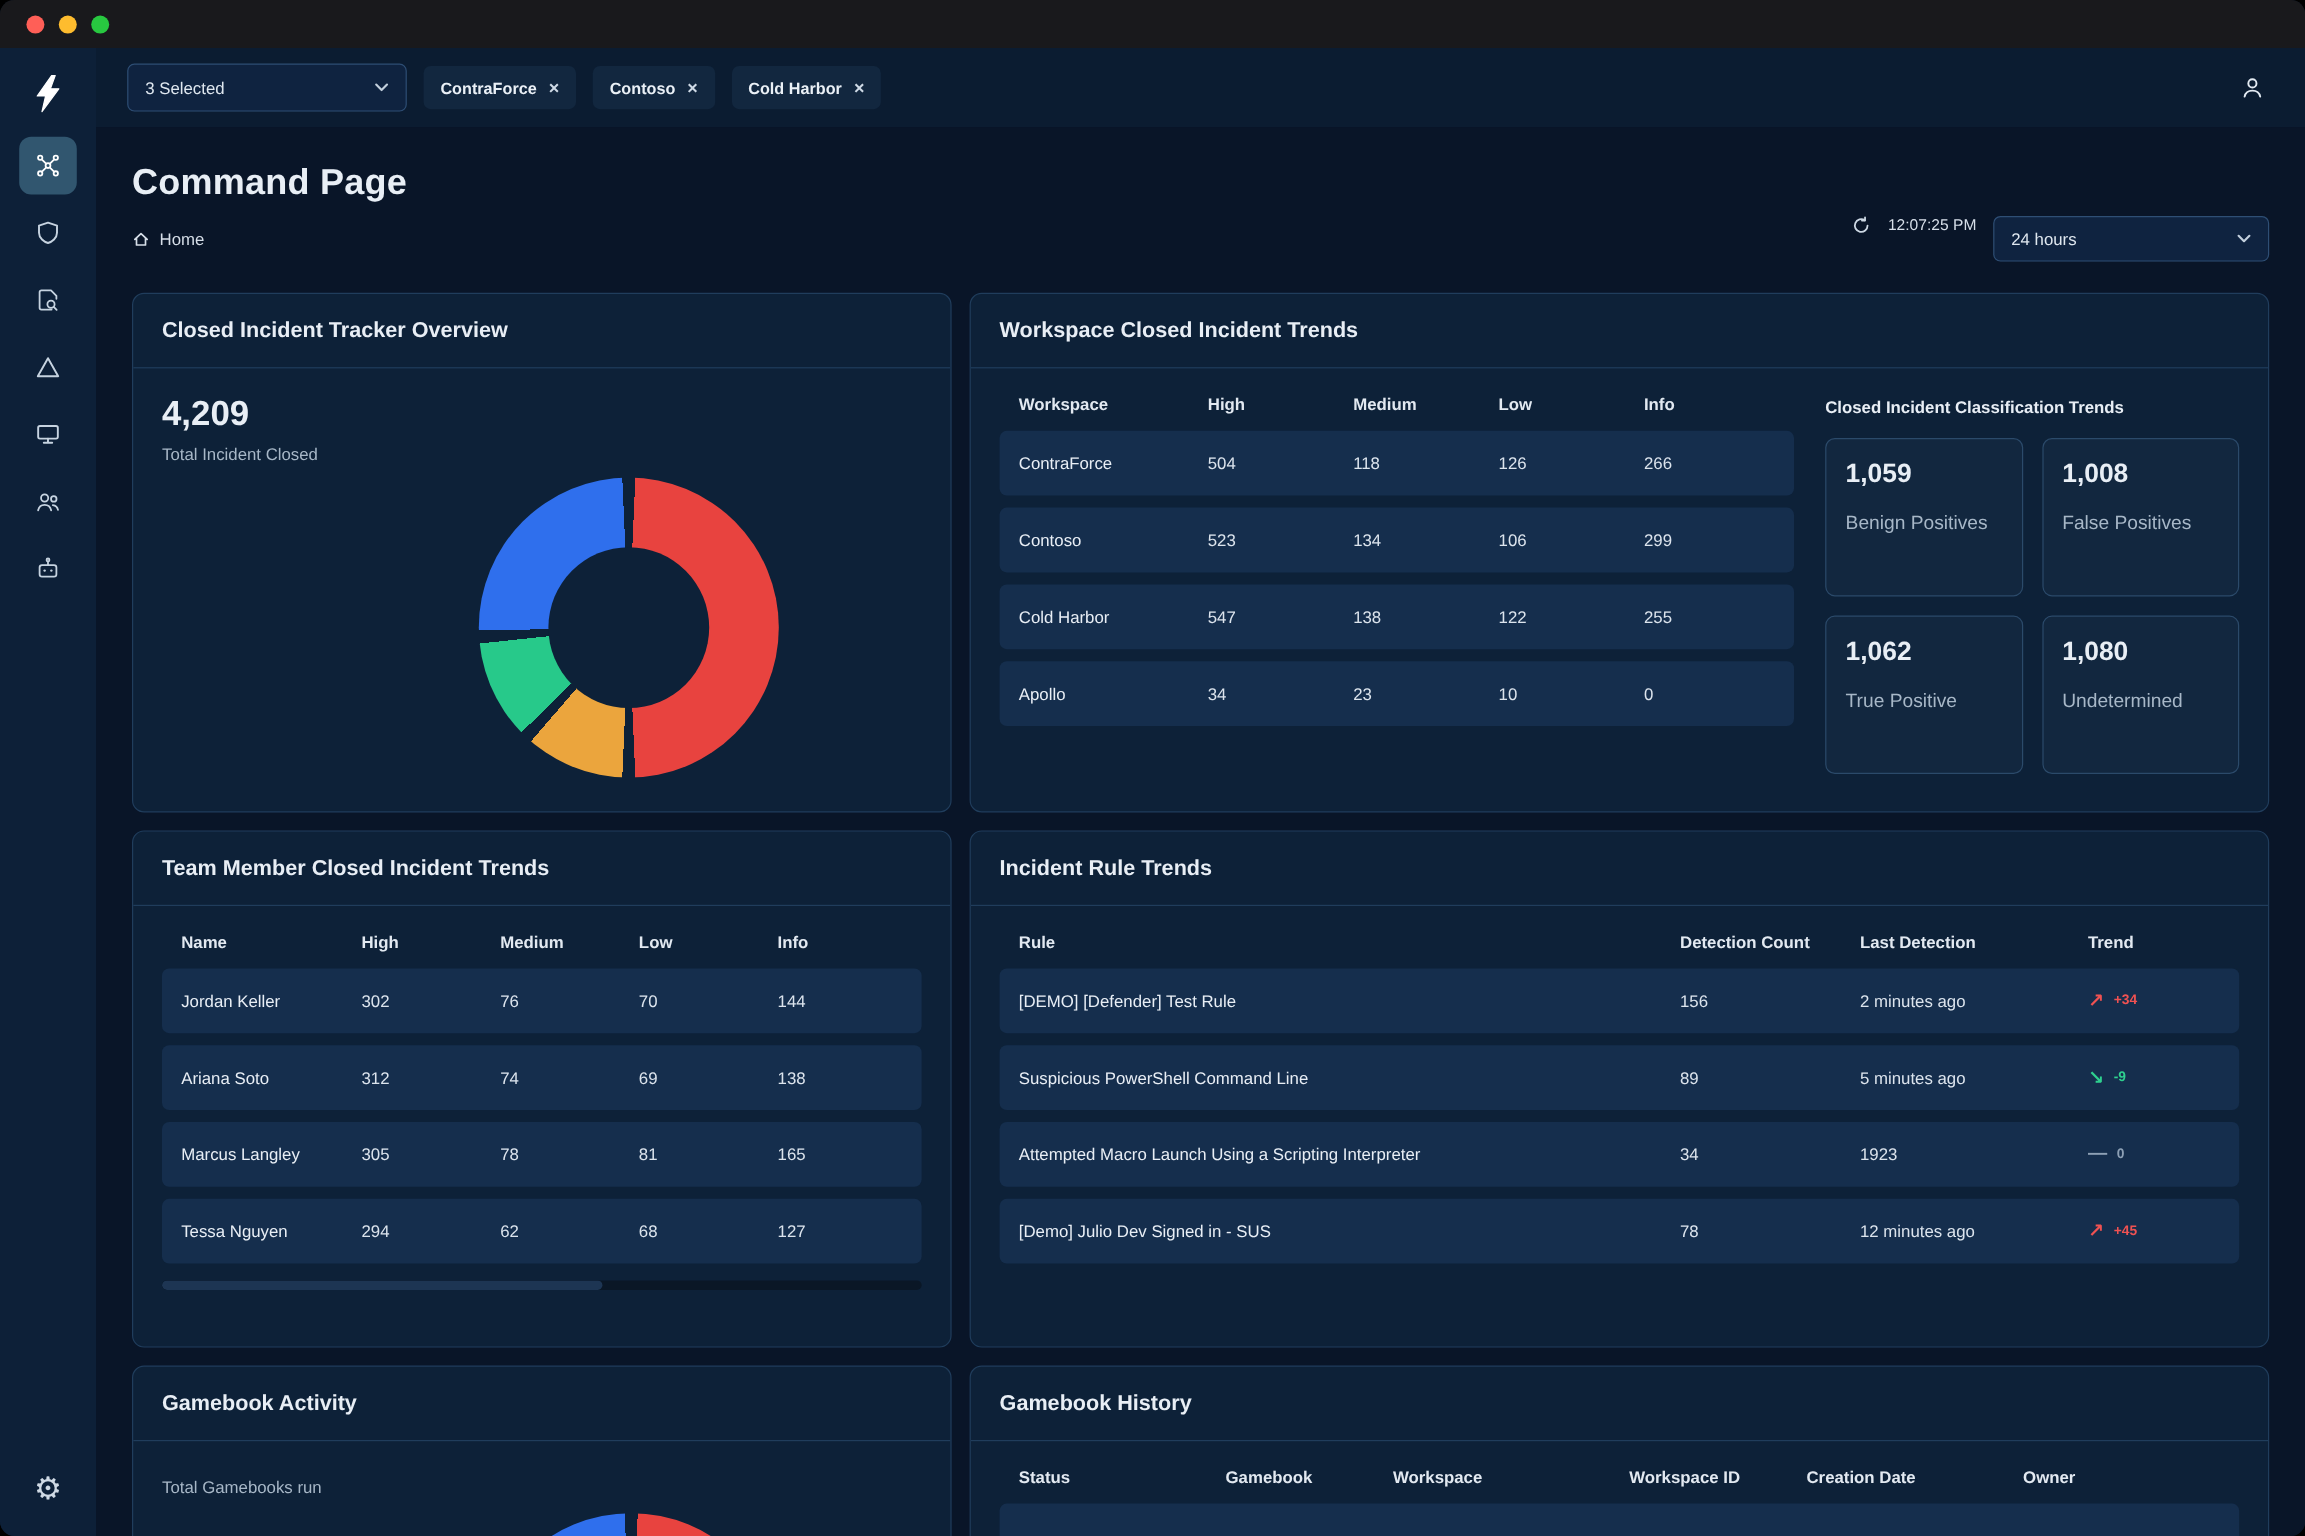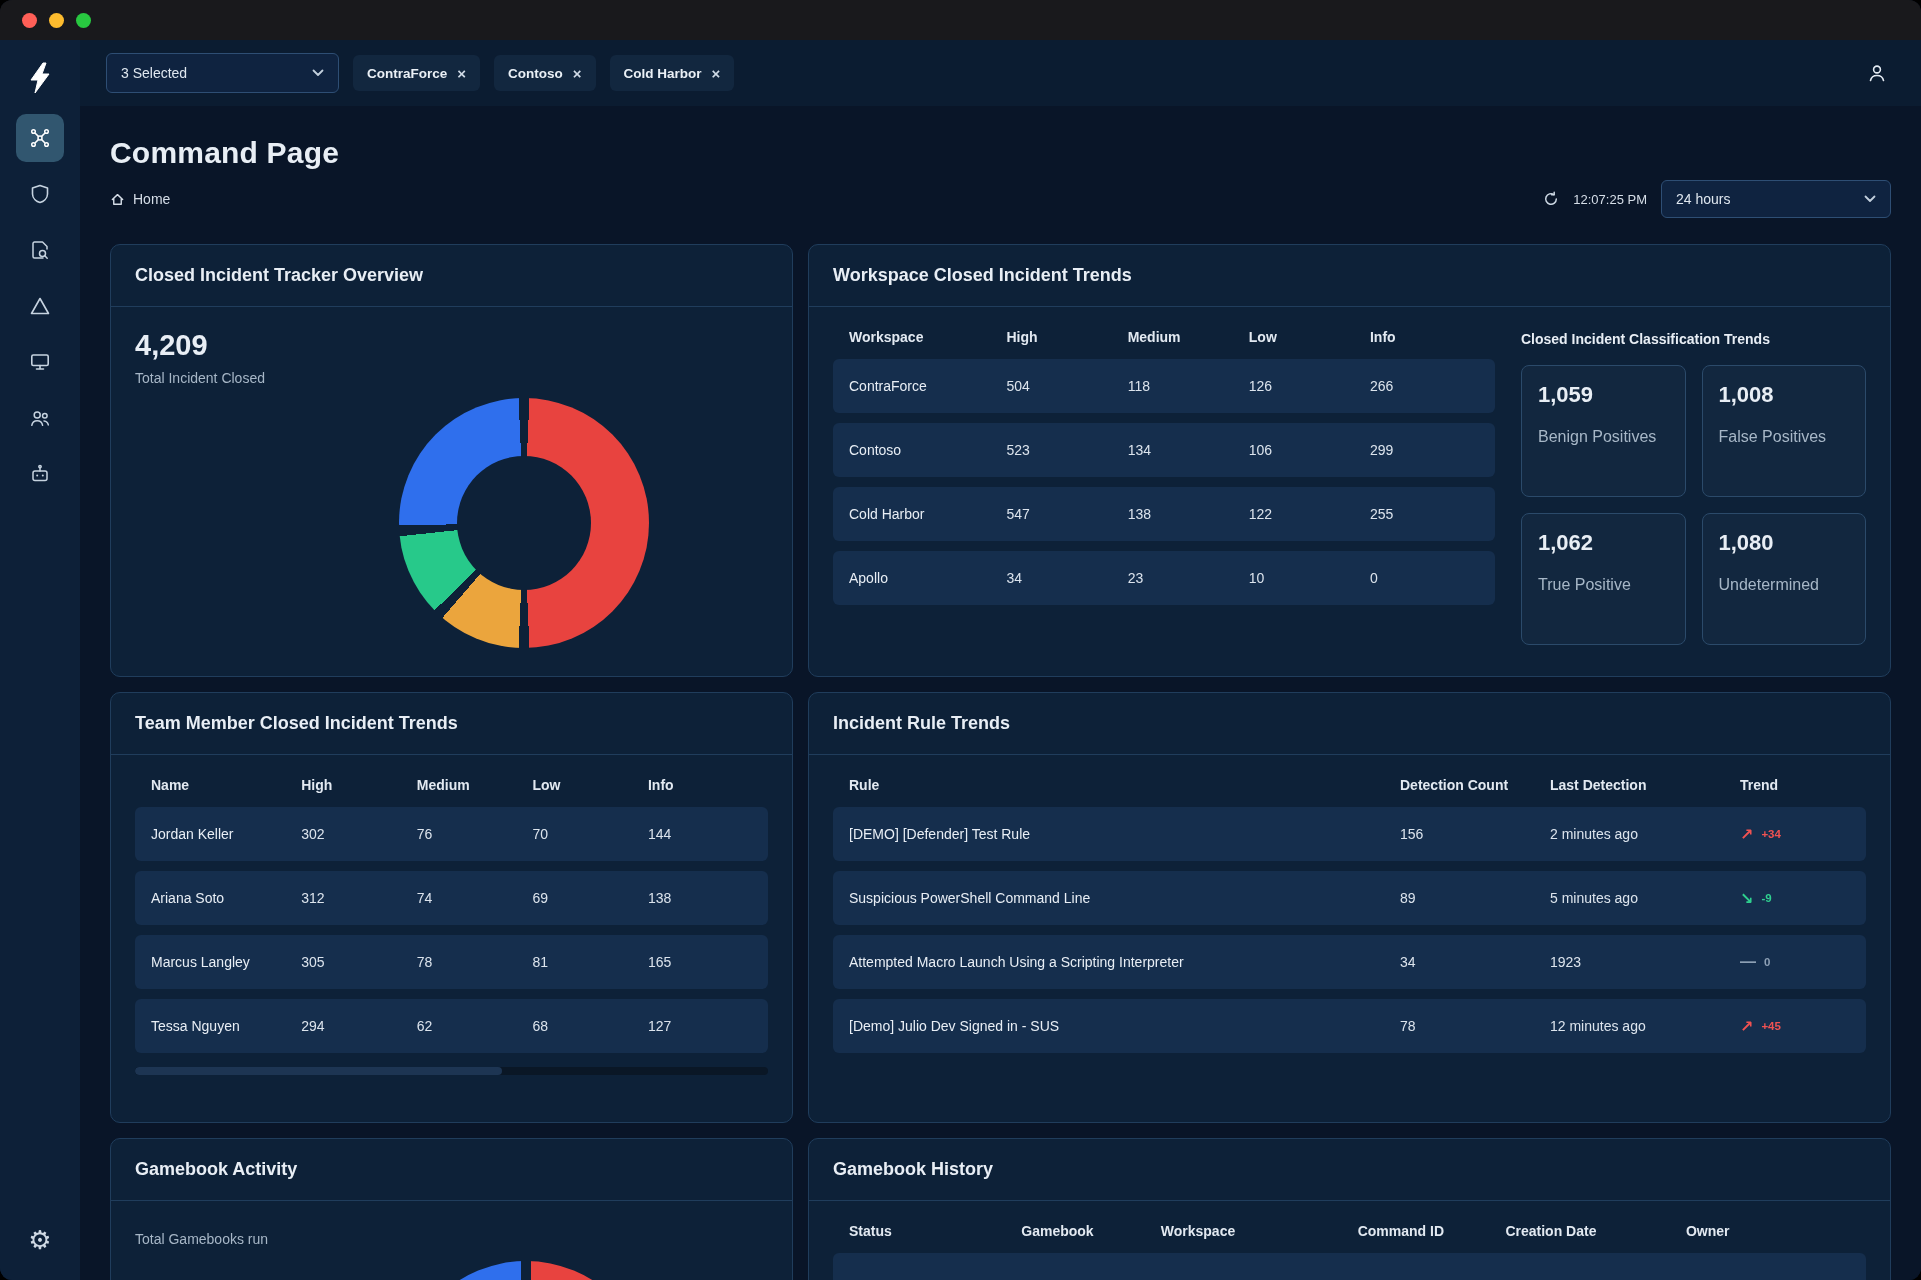--- a/index.html
+++ b/index.html
@@ -48,21 +48,21 @@
     font-size:13.5px;font-weight:600;color:#eaf0f6;cursor:pointer}
   .chip-x{color:#cfdae6;font-size:15px;cursor:pointer}
   .chip-x::before{content:"×"}
   .user-btn{margin-left:auto;width:36px;height:36px;display:grid;place-items:center;color:#e3eaf2;cursor:pointer}
   .repeat{display:contents}
   
   .content{flex:1;background:var(--bg);padding:26px 30px 0;overflow:hidden}
   .page-title{font-size:30px;font-weight:700;letter-spacing:.2px;margin:4px 0 10px}
   .subrow{display:flex;align-items:center;margin-bottom:26px}
   .breadcrumb{display:flex;align-items:center;gap:8px;font-size:14px;color:#d6dee8;cursor:pointer}
-  .right-controls{margin-left:auto;display:flex;align-items:center;gap:14px}
+  .right-controls{margin-left:auto;display:flex;align-items:flex-start;gap:14px}
   .refresh{display:grid;place-items:center;color:#cdd8e4;cursor:pointer}
   .clock{font-size:13px;color:#d6dee8}
   .range{height:38px;min-width:230px}
   
   .grid{display:grid;grid-template-columns:683px 1fr;gap:15px}
   .card{background:var(--card);border:1px solid var(--border);border-radius:10px;overflow:hidden}
   .card-h{padding:20px 24px;font-size:18px;font-weight:700;border-bottom:1px solid var(--border)}
   .card-b{padding:22px 24px}
   .card.r1{height:433px}.card.r2{height:431px}.card.r3{height:420px;position:relative}
   
@@ -458,21 +458,21 @@
           </section>
 
           <section class="card r3">
             <div class="card-h">Gamebook History</div>
             <div class="card-b">
               <div class="tbl">
                 <div class="trow thead hist-cols">
                   <span>Status</span>
                   <span>Gamebook</span>
                   <span>Workspace</span>
-                  <span>Command ID</span>
+                  <span>Workspace ID</span>
                   <span>Creation Date</span>
                   <span>Owner</span>
                 </div>
                 <div class="empty-row"></div>
               </div>
             </div>
           </section>
 
         </div>
       </div>

